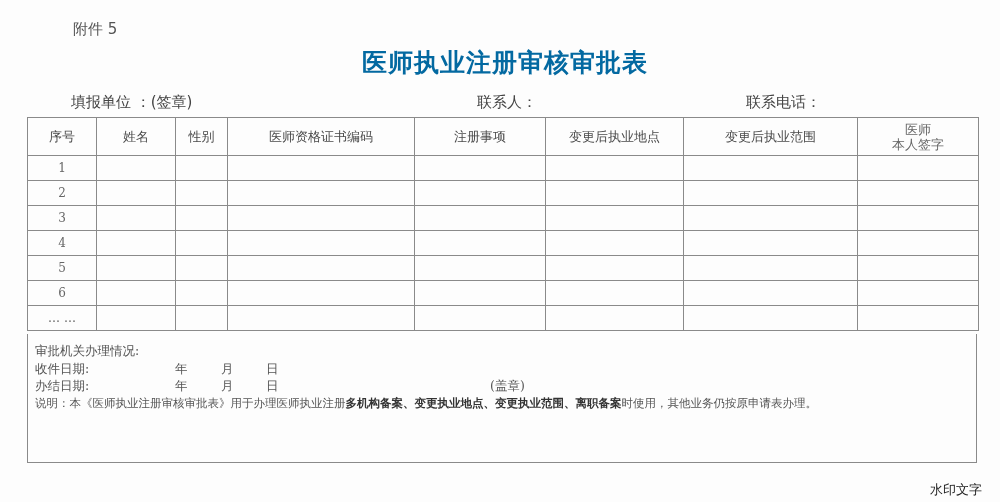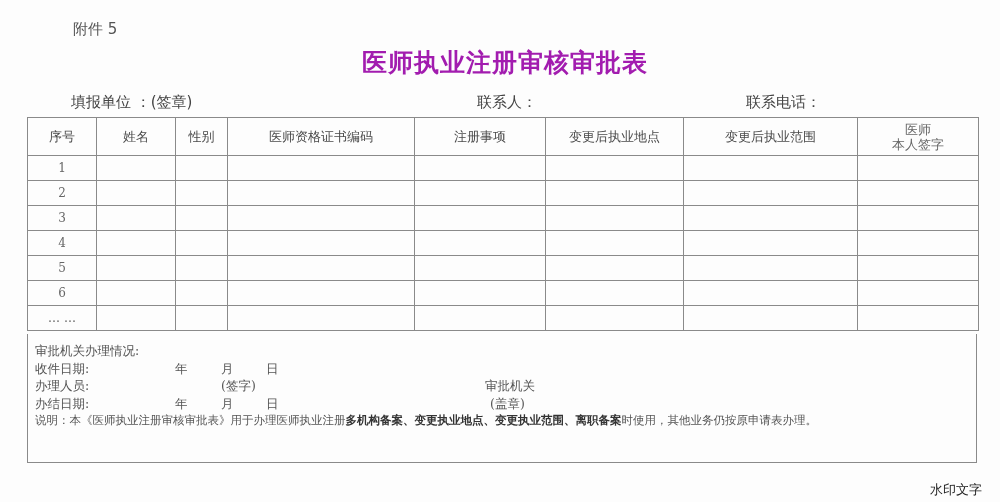--- a/index.html
+++ b/index.html
@@ -10,21 +10,21 @@
     color: #4a4a4a;
     position: relative;
   }
   .attachment {
     position: absolute; left: 73px; top: 20px;
     font-size: 15px; color: #555;
   }
   .title {
     position: absolute; left: 0; right: 0; top: 46px;
     text-align: center; font-family: "DejaVu Serif", "Liberation Serif", serif;
-    font-size: 25px; font-weight: bold; color: #a21caf; letter-spacing: 1px;
+    font-size: 25px; font-weight: bold; color: #0369a1; letter-spacing: 1px;
     padding-left: 10px;
   }
   .meta { position: absolute; top: 93px; font-size: 15px; color: #444; }
   .meta.unit { left: 71px; }
   .meta.contact { left: 477px; }
   .meta.phone { left: 738px; margin-left: 8px; }
   table.grid {
     position: absolute; left: 27px; top: 117px;
     border-collapse: collapse; table-layout: fixed;
     font-size: 13px; color: #4a4a4a;
@@ -162,25 +162,20 @@
 
 <div class="notes">
   <div class="line">审批机关办理情况:</div>
   <div class="line">
     <span class="abs" style="left:0">收件日期:</span>
     <span class="abs" style="left:140px">年</span>
     <span class="abs" style="left:186px">月</span>
     <span class="abs" style="left:231px">日</span>
   </div>
   <div class="line">
-    <span class="abs" style="left:0">办理人员:</span>
-    <span class="abs" style="left:186px">(签字)</span>
-    <span class="abs" style="left:450px">审批机关</span>
-  </div>
-  <div class="line">
     <span class="abs" style="left:0">办结日期:</span>
     <span class="abs" style="left:140px">年</span>
     <span class="abs" style="left:186px">月</span>
     <span class="abs" style="left:231px">日</span>
     <span class="abs" style="left:455px">(盖章)</span>
   </div>
   <div class="line desc">
     <span>说明：本《医师执业注册审核审批表》用于办理医师执业注册</span><b>多机构备案、变更执业地点、变更执业范围、离职备案</b><span>时使用，其他业务仍按原申请表办理。</span>
   </div>
 </div>

